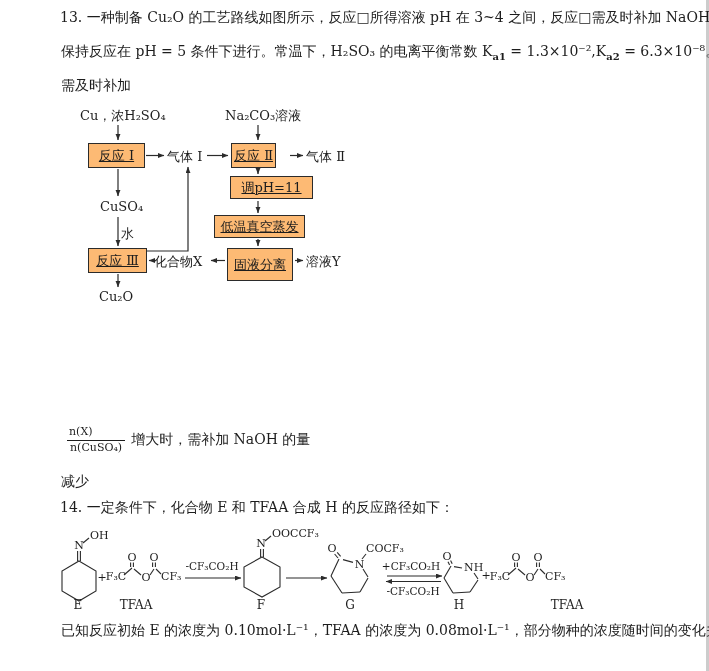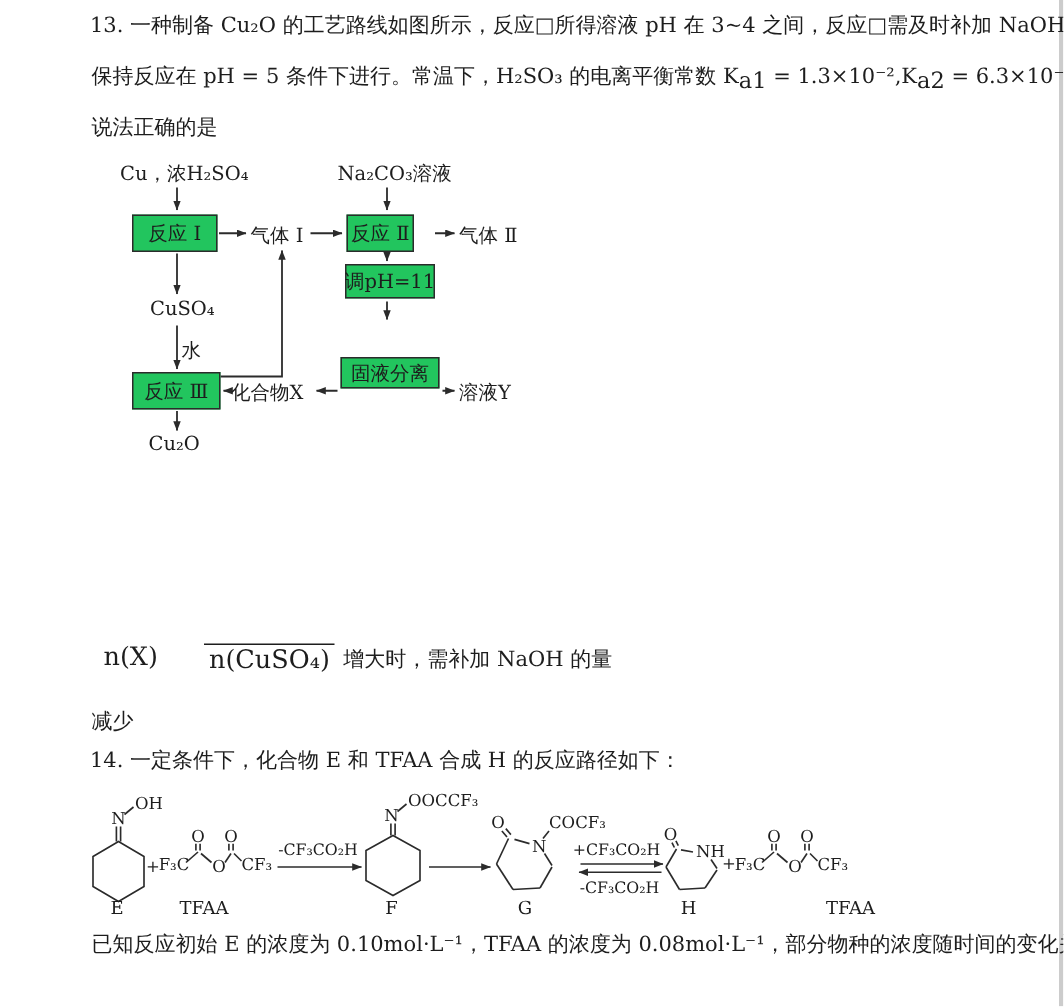--- a/index.html
+++ b/index.html
@@ -2,56 +2,56 @@
 <html><head>
 <meta charset="utf-8">
 <style>
   html,body{margin:0;padding:0;background:#ffffff;}
   .page{
     position:relative;width:709px;height:671px;background:#ffffff;overflow:hidden;
     font-family:"DejaVu Serif","Liberation Serif","DejaVu Sans",serif;
     font-size:14px;color:#1d1d1d;
   }
   .tline{position:absolute;white-space:nowrap;line-height:17px;}
-  sub{font-size:15px;}
+  sub{font-size:10px;font-weight:bold;}
   .edge{position:absolute;top:0;right:0;width:3px;height:671px;background:#cccccc;}
 
   
   .flow{position:absolute;left:75px;top:103px;width:292px;height:212px;font-size:13px;}
   .flow svg{position:absolute;left:0;top:0;}
   .fbox{
-    position:absolute;border:1.5px solid #2b2b2b;background:#22c55e;
+    position:absolute;border:1.5px solid #2b2b2b;background:#fdba74;
     display:flex;align-items:center;justify-content:center;
-    white-space:nowrap;box-sizing:border-box;
+    white-space:nowrap;box-sizing:border-box;text-decoration:underline;
   }
   .flabel{position:absolute;white-space:nowrap;text-align:center;}
 
   
   .drow{position:absolute;display:flex;align-items:center;white-space:nowrap;}
-  .frac{display:inline-flex;flex-direction:row;line-height:1.15;margin:0 6px;font-size:17px;}
+  .frac{display:inline-flex;flex-direction:column;line-height:1.15;margin:0 6px;font-size:11px;}
   .frac .num{padding:0 2px 1px;}
-  .frac .den{border-top:1.3px solid #1d1d1d;padding:1px 3px 0;margin-left:29px;}
+  .frac .den{border-top:1.3px solid #1d1d1d;padding:1px 3px 0;}
 
   
   .scheme{position:absolute;left:55px;top:521px;}
   .scheme text{font-family:inherit;font-size:11px;fill:#1d1d1d;}
   .scheme text.lbl{font-size:12px;}
   .scheme text.rxn{font-size:10.5px;}
   .bond{stroke:#2b2b2b;stroke-width:1.1;fill:none;}
   .farrow{stroke:#2b2b2b;stroke-width:1.2;fill:none;}
 </style>
 </head>
 <body>
 
 <div class="page">
   <div class="edge"></div>
 
   <div class="tline" style="left:60px;top:9px">13. 一种制备 Cu₂O 的工艺路线如图所示，反应□所得溶液 pH 在 3~4 之间，反应□需及时补加 NaOH 以</div>
   <div class="tline" style="left:61px;top:43px"><span>保持反应在 pH = 5 条件下进行。常温下，H₂SO₃ 的电离平衡常数 K</span><sub>a1</sub><span> = 1.3×10⁻²,K</span><sub>a2</sub><span> = 6.3×10⁻⁸。下列</span></div>
-  <div class="tline" style="left:61px;top:77px">说法正确的是</div>
+  <div class="tline" style="left:61px;top:77px">需及时补加</div>
 
   <div class="flow">
     <svg width="292" height="212" viewBox="0 0 292 212">
       <defs>
         <marker id="ah1" markerWidth="8" markerHeight="7" refX="6.2" refY="2.5" orient="auto" markerUnits="userSpaceOnUse">
           <path d="M0,0 L6.5,2.5 L0,5 Z" fill="#2b2b2b"></path>
         </marker>
       </defs>
       <g>
         <line class="farrow" x1="43" y1="22" x2="43" y2="37" marker-end="url(#ah1)"></line>
@@ -70,26 +70,27 @@
         <line class="farrow" x1="43" y1="171" x2="43" y2="184" marker-end="url(#ah1)"></line>
         <polyline class="farrow" points="72,148 113,148 113,64" marker-end="url(#ah1)"></polyline>
       </g>
     </svg>
     <div class="flabel" style="left:5px;top:4px">Cu，浓H₂SO₄</div>
     <div class="flabel" style="left:150px;top:4px">Na₂CO₃溶液</div>
     <div class="fbox" style="left:13px;top:40px;width:57px;height:25px">反应 Ⅰ</div>
     <div class="flabel" style="left:92px;top:45px">气体 Ⅰ</div>
     <div class="fbox" style="left:156px;top:40px;width:45px;height:25px">反应 Ⅱ</div>
     <div class="flabel" style="left:231px;top:45px">气体 Ⅱ</div>
-    <div class="fbox" style="left:155px;top:73px;width:60px;height:23px">调pH=11</div>
+    <div class="fbox" style="left:155px;top:73px;width:83px;height:23px">调pH=11</div>
     <div class="flabel" style="left:25px;top:96px">CuSO₄</div>
+    <div class="fbox" style="left:139px;top:112px;width:91px;height:23px">低温真空蒸发</div>
     <div class="flabel" style="left:46px;top:122px">水</div>
     <div class="fbox" style="left:13px;top:145px;width:59px;height:25px">反应 Ⅲ</div>
     <div class="flabel" style="left:79px;top:150px">化合物X</div>
-    <div class="fbox" style="left:152px;top:135px;width:66px;height:21px">固液分离</div>
+    <div class="fbox" style="left:152px;top:145px;width:66px;height:33px">固液分离</div>
     <div class="flabel" style="left:231px;top:150px">溶液Y</div>
     <div class="flabel" style="left:24px;top:186px">Cu₂O</div>
   </div>
 
   <div class="drow" style="left:61px;top:421px;height:38px">
     <span class="frac">
       <span class="num">n(X)</span>
       <span class="den">n(CuSO₄)</span>
     </span>
     <span>增大时，需补加 NaOH 的量</span>

